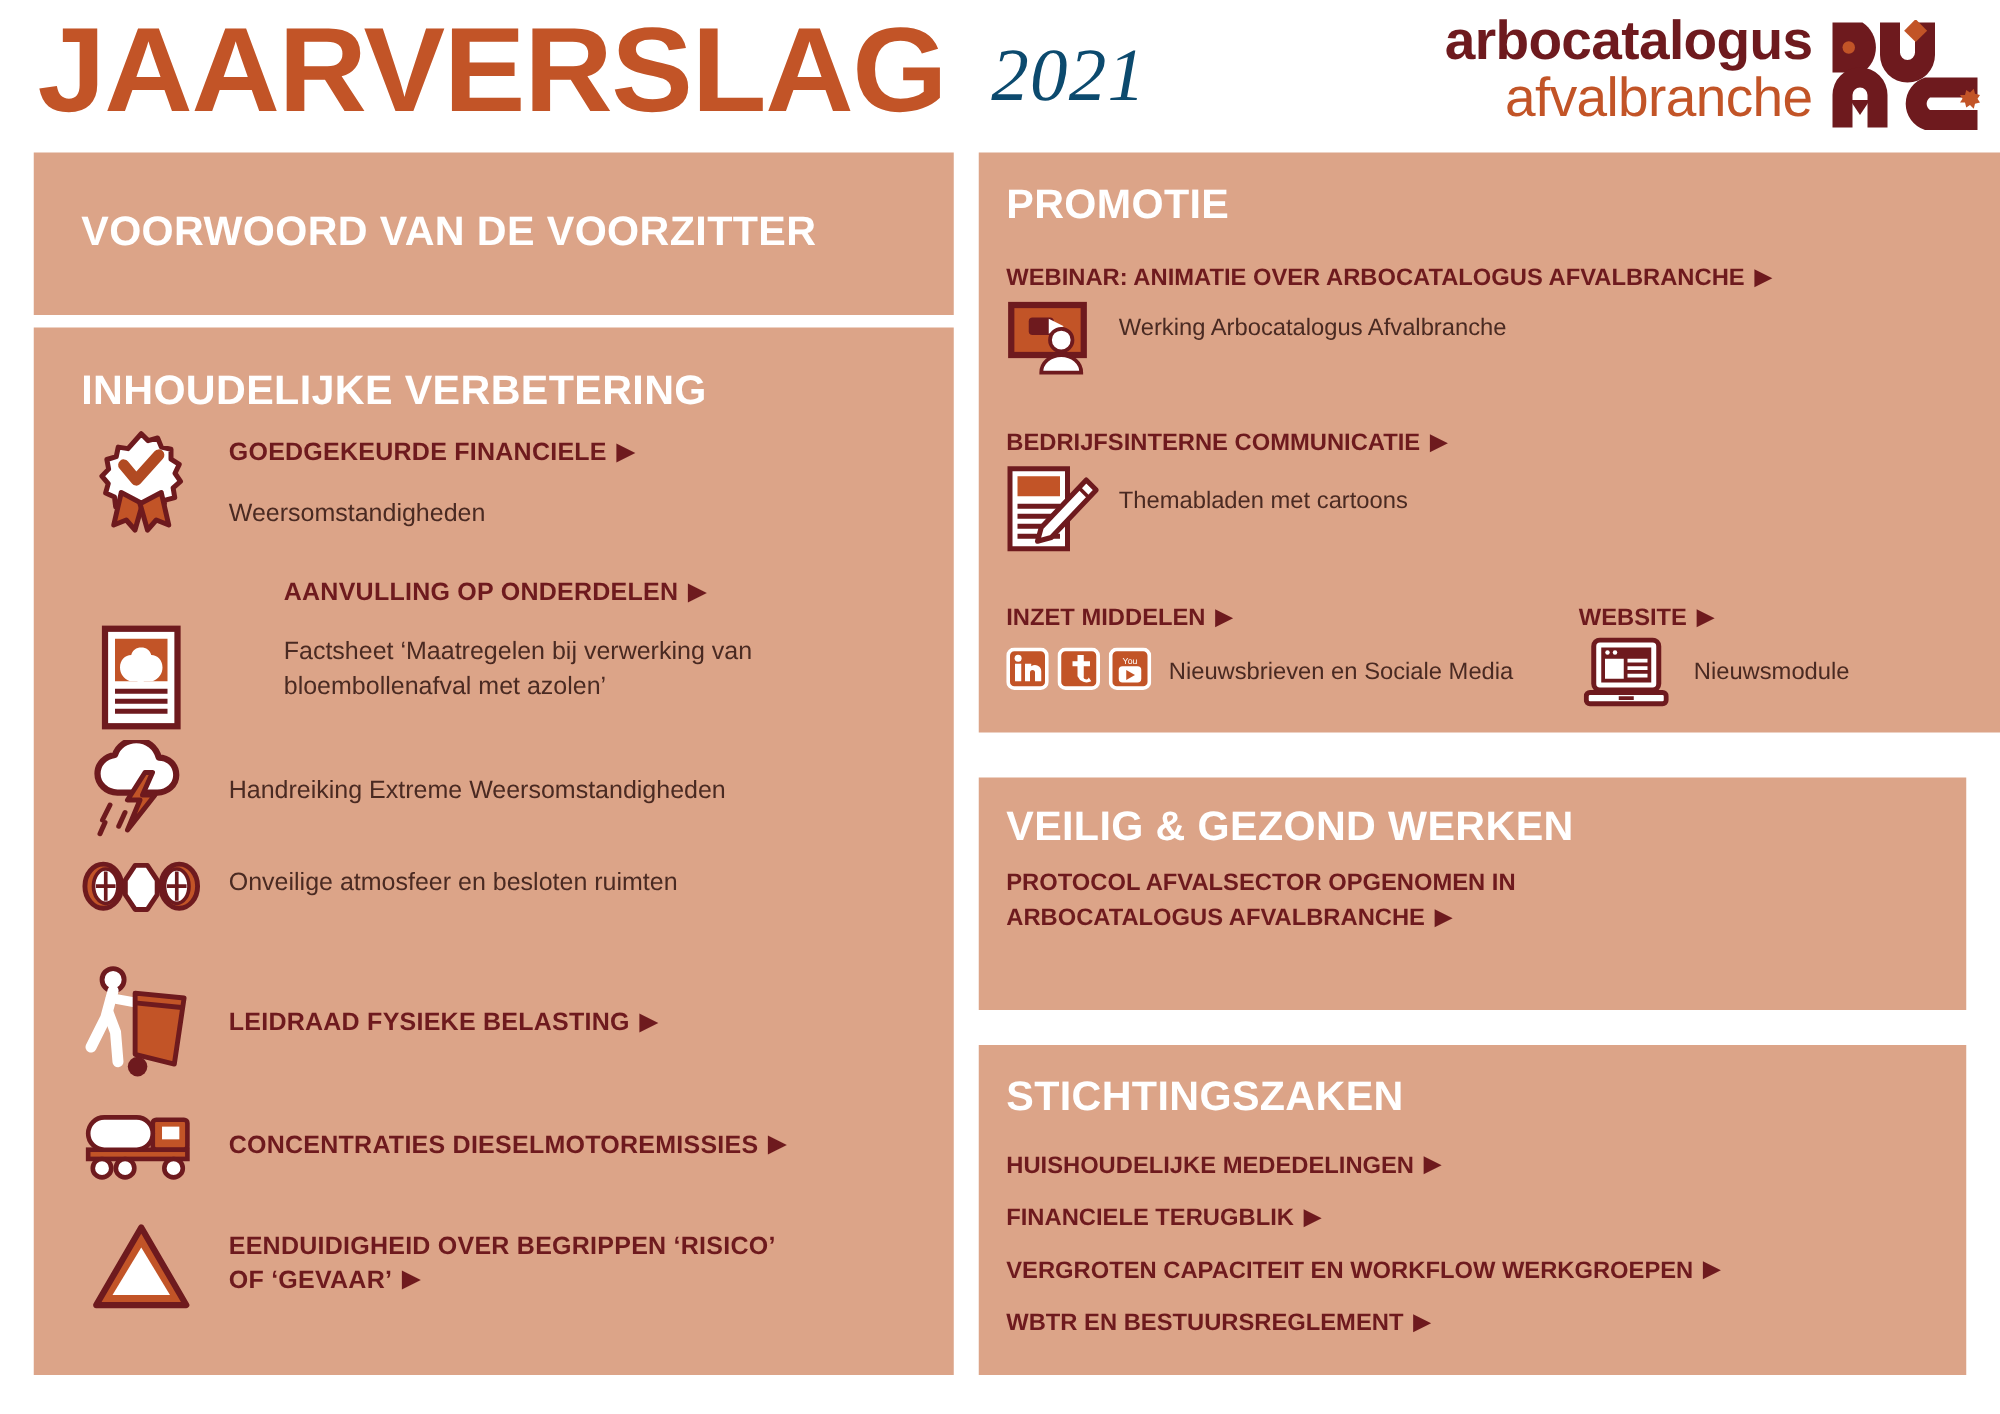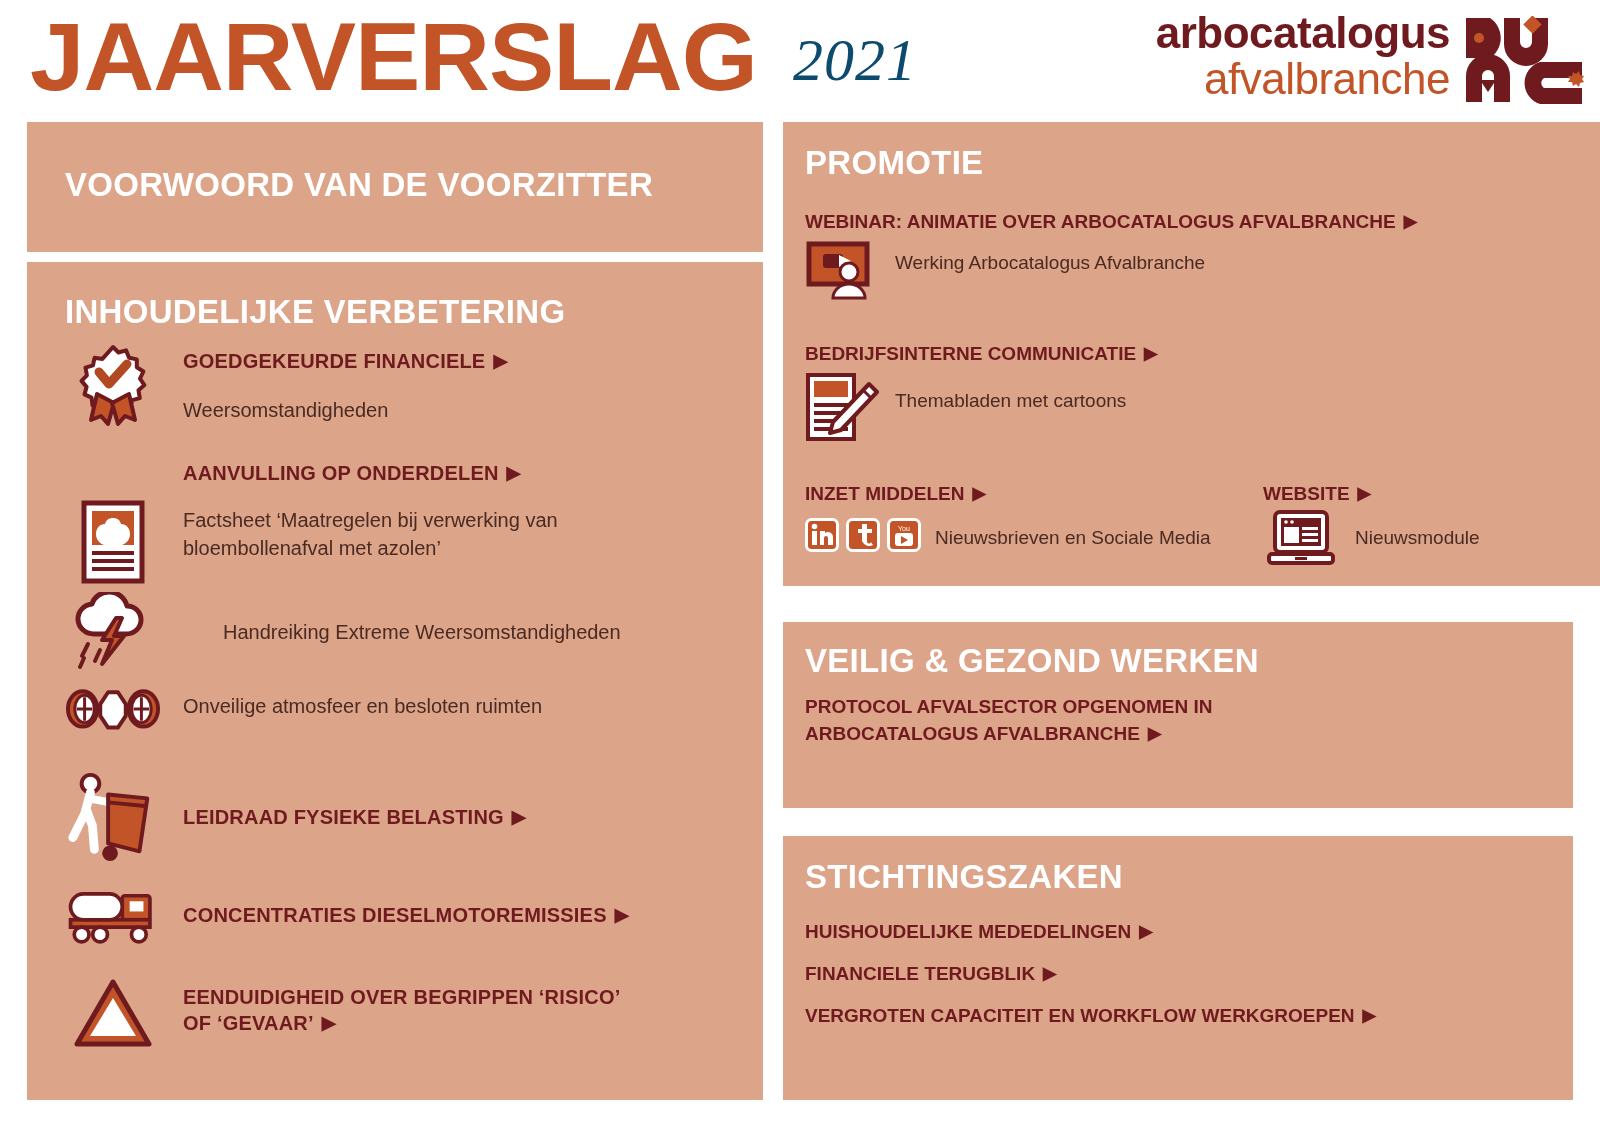--- a/index.html
+++ b/index.html
@@ -162,39 +162,39 @@
         <svg width="64" height="84" viewBox="0 0 64 84">
           <rect x="3" y="3" width="58" height="78" fill="#FFFFFF" stroke="#6E1A1E" stroke-width="5"></rect>
           <rect x="11" y="11" width="42" height="34" fill="#C25427"></rect>
           <path d="M23 45 c-5 -2 -8 -6 -8 -11 0 -6 4 -10 9 -10 1 -4 4 -6 8 -6 4 0 7 2 8 6 5 0 9 4 9 10 0 5 -3 9 -8 11 z" fill="#FFFFFF"></path>
           <rect x="29" y="30" width="5" height="16" fill="#FFFFFF"></rect>
           <rect x="11" y="51" width="42" height="4" fill="#6E1A1E"></rect>
           <rect x="11" y="59" width="42" height="4" fill="#6E1A1E"></rect>
           <rect x="11" y="67" width="42" height="4" fill="#6E1A1E"></rect>
         </svg>
       </div>
-      <div class="txt" style="top:0px;">
+      <div class="txt" style="top:0px;margin-left:44px;">
         <div class="sec-head lbl-head">
           <span>AANVULLING OP ONDERDELEN</span><span class="arrow">▶</span>
         </div>
         <div class="sub-text lbl-sub" style="margin-top:20px;width:400px;">Factsheet ‘Maatregelen bij verwerking van bloembollenafval met azolen’</div>
       </div>
     </div>
 
     <div class="row" style="left:38px;top:330px;width:660px;">
       <div class="icon-box" style="top:0px;">
         <svg width="82" height="82" viewBox="0 0 82 82">
           <path d="M22 42 c-9 0 -16 -7 -16 -15 0 -8 6 -14 14 -15 2 -7 9 -12 17 -12 9 0 16 6 18 14 8 0 14 6 14 14 0 8 -7 14 -15 14 z" fill="#FFFFFF" stroke="#6E1A1E" stroke-width="5" stroke-linejoin="round"></path>
           <path d="M44 26 l-14 22 10 0 -10 24 22 -28 -10 0 8 -18 z" fill="#C25427" stroke="#6E1A1E" stroke-width="4" stroke-linejoin="round"></path>
           <path d="M16 52 l-6 12" stroke="#6E1A1E" stroke-width="4" stroke-linecap="round"></path>
           <path d="M28 58 l-5 11" stroke="#6E1A1E" stroke-width="4" stroke-linecap="round"></path>
           <path d="M12 66 l-4 9" stroke="#6E1A1E" stroke-width="4" stroke-linecap="round"></path>
         </svg>
       </div>
-      <div class="txt" style="top:26px;margin-left:40px;">
+      <div class="txt" style="top:26px;">
         <div class="sub-text lbl-sub">Handreiking Extreme Weersomstandigheden</div>
       </div>
     </div>
 
     <div class="row" style="left:38px;top:418px;width:660px;">
       <div class="icon-box" style="top:0px;">
         <svg width="98" height="52" viewBox="0 0 98 52">
           <ellipse cx="18" cy="29" rx="15" ry="18" fill="#C25427" stroke="#6E1A1E" stroke-width="4"></ellipse>
           <ellipse cx="20" cy="29" rx="10" ry="14" fill="#FFFFFF" stroke="#6E1A1E" stroke-width="3"></ellipse>
           <path d="M20 17 V41 M12 29 H28" stroke="#6E1A1E" stroke-width="3"></path>
@@ -357,15 +357,18 @@
     <div class="panel-title">STICHTINGSZAKEN</div>
     <div class="r-item" style="top:82px;">
       <span>HUISHOUDELIJKE MEDEDELINGEN</span><span class="arrow">▶</span>
     </div>
     <div class="r-item" style="top:124px;">
       <span>FINANCIELE TERUGBLIK</span><span class="arrow">▶</span>
     </div>
     <div class="r-item" style="top:166px;">
       <span>VERGROTEN CAPACITEIT EN WORKFLOW WERKGROEPEN</span><span class="arrow">▶</span>
     </div>
+    <div class="r-item" style="top:208px;">
+      <span>WBTR EN BESTUURSREGLEMENT</span><span class="arrow">▶</span>
+    </div>
   </div>
 
 </div>
 
 </body></html>

